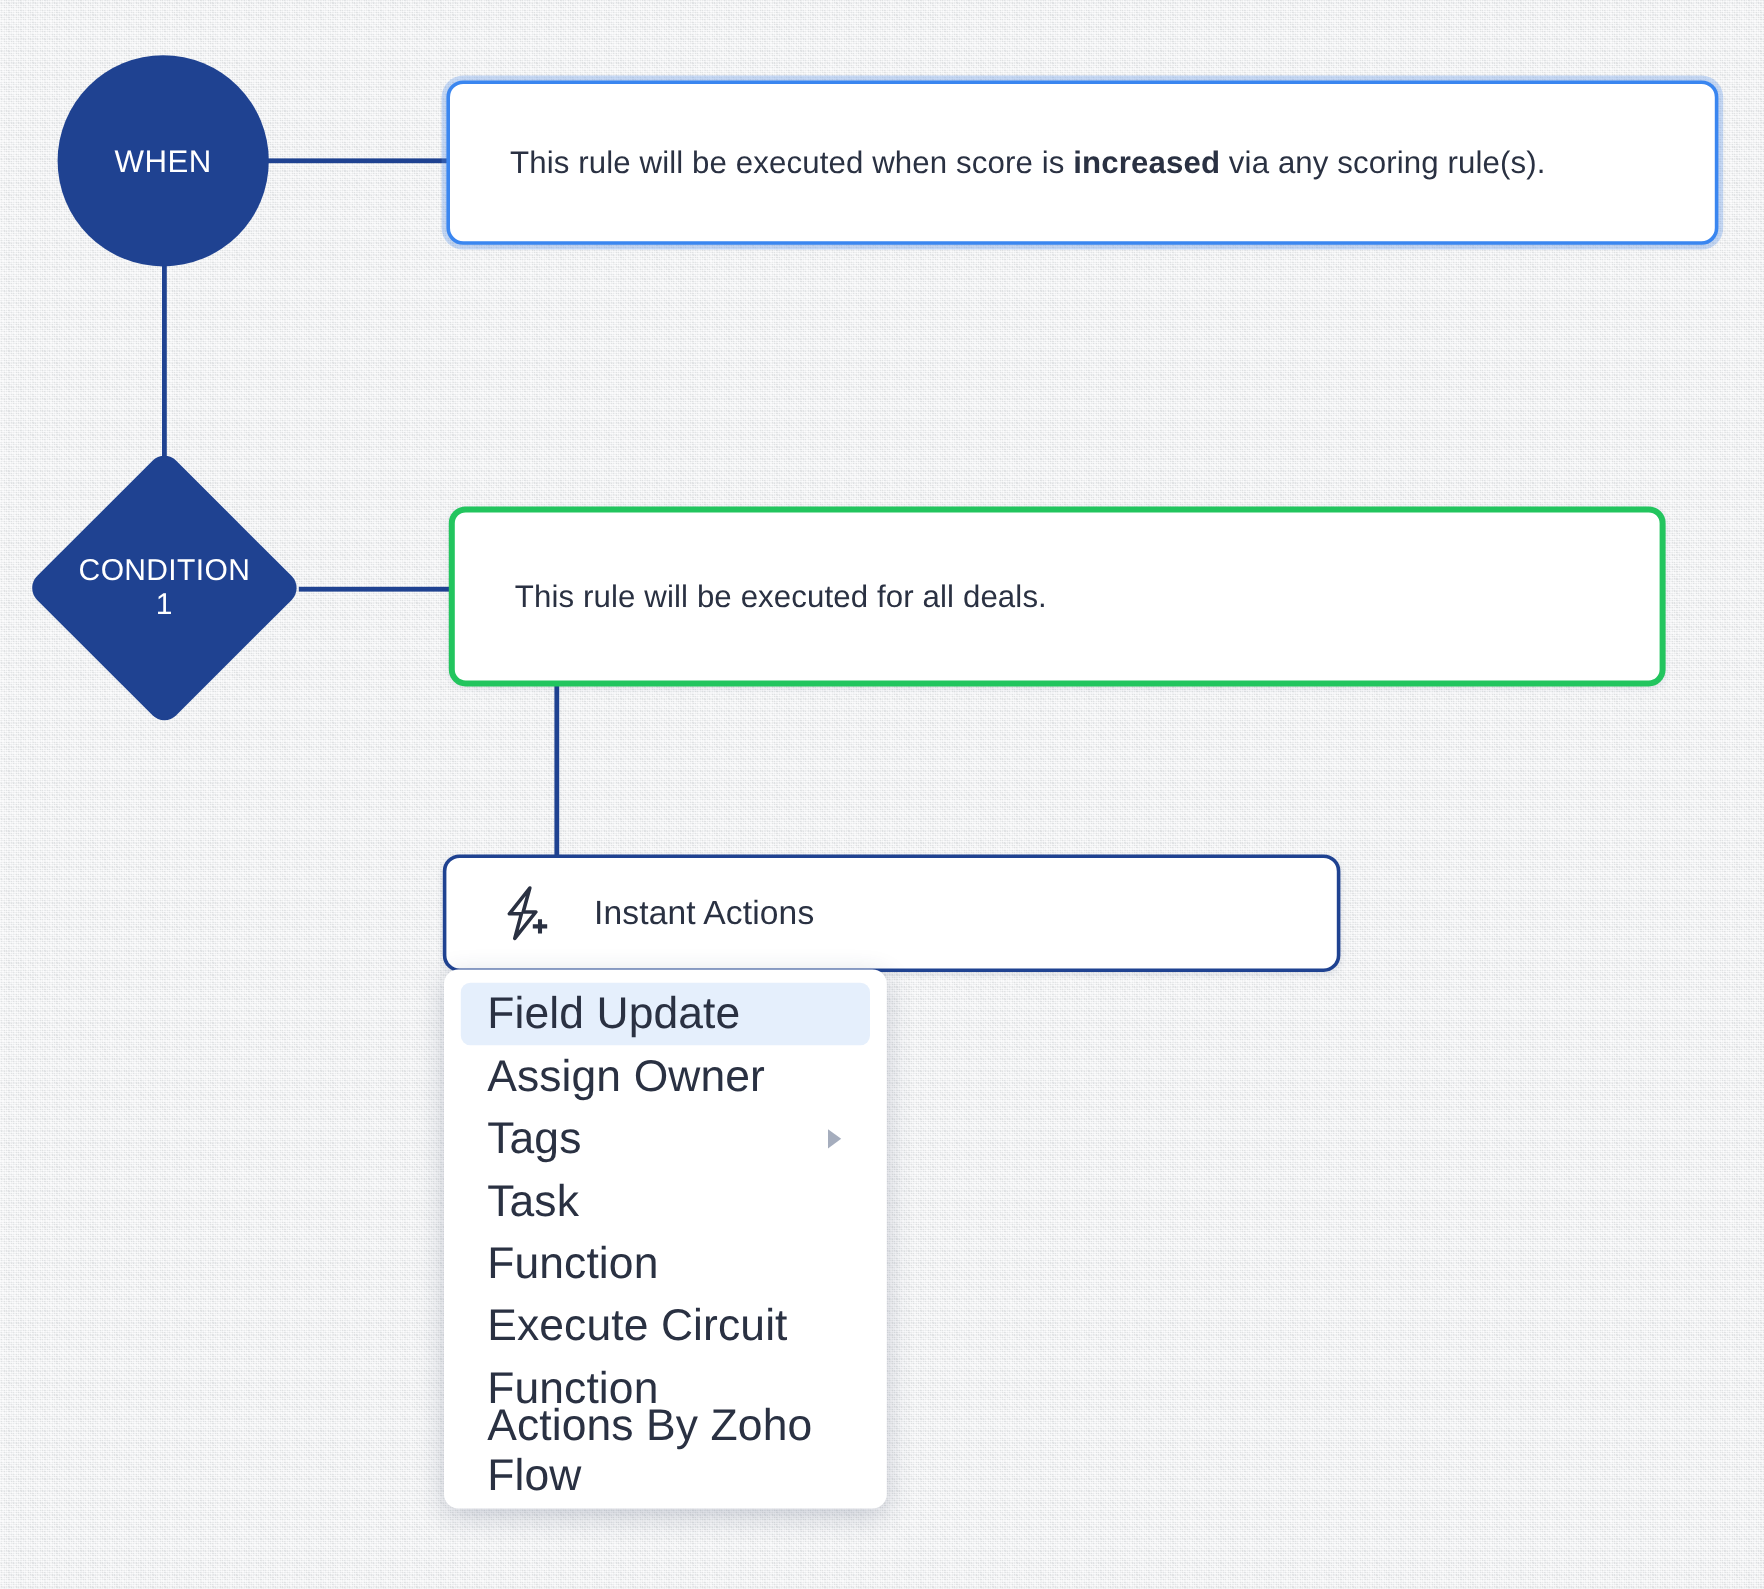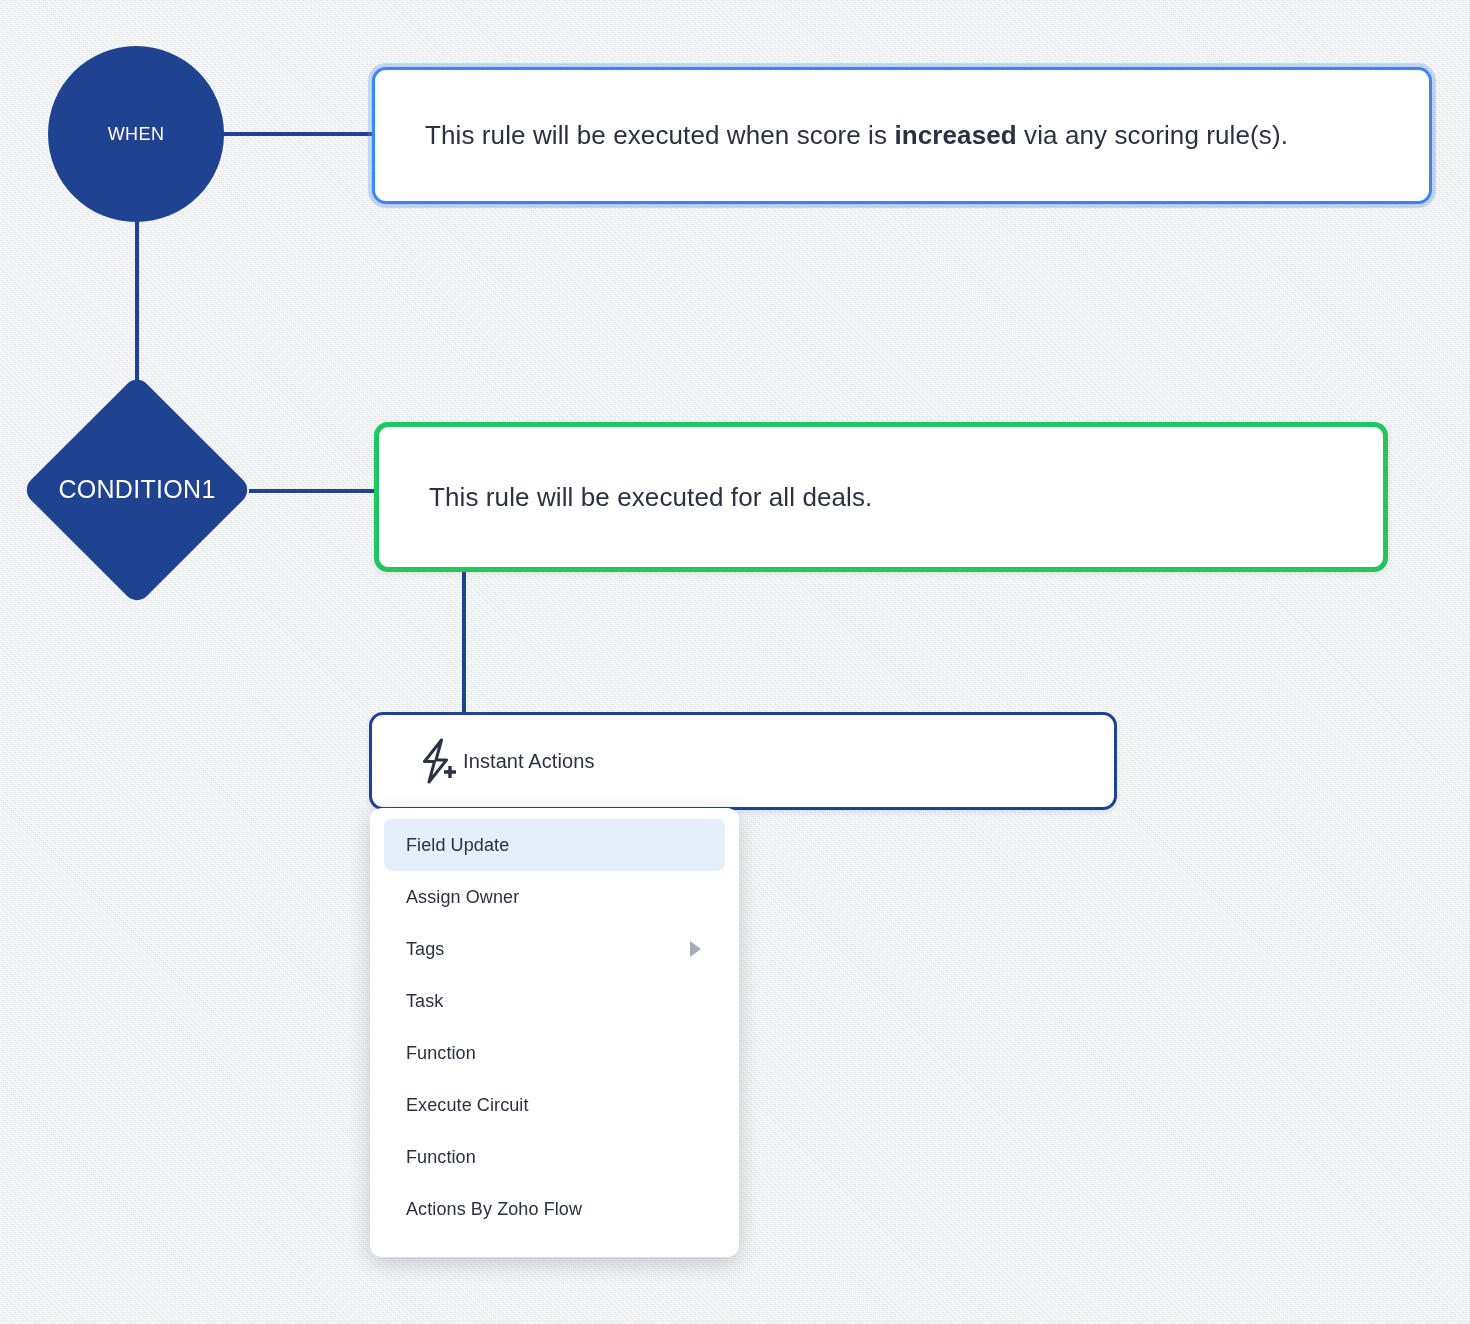--- a/index.html
+++ b/index.html
@@ -42,21 +42,21 @@
     left: 48px;
     top: 46px;
     width: 176px;
     height: 176px;
     border-radius: 50%;
     background: #1f4291;
     color: #ffffff;
     display: flex;
     align-items: center;
     justify-content: center;
-    font-size: 18px;
+    font-size: 26px;
     letter-spacing: 0.4px;
     z-index: 3;
   }
 
   
   .node-diamond-wrap {
     position: absolute;
     left: 22px;
     top: 375px;
     width: 230px;
@@ -70,20 +70,21 @@
     width: 164px;
     height: 164px;
     background: #1f4291;
     border-radius: 14px;
     transform: rotate(45deg);
   }
   .node-diamond-label {
     position: absolute;
     inset: 0;
     display: flex;
+    flex-direction: column;
     align-items: center;
     justify-content: center;
     color: #ffffff;
     font-size: 25px;
     line-height: 1.17;
     letter-spacing: 0.3px;
     text-align: center;
   }
 
   
@@ -134,21 +135,22 @@
     align-items: center;
     z-index: 4;
     box-shadow: 0 2px 5px rgba(40,60,110,0.10);
   }
   #instant-actions .ia-icon {
     margin-left: 45px;
     display: flex;
     align-items: center;
   }
   #instant-actions .ia-label {
-    font-size: 20px;
+    margin-left: 32px;
+    font-size: 28px;
     color: #2a3142;
     letter-spacing: 0.1px;
     text-align: center;
   }
 
   
   #actions-menu {
     position: absolute;
     left: 370px;
     top: 808px;
@@ -161,21 +163,21 @@
     box-sizing: border-box;
   }
   .menu-item {
     position: relative;
     height: 52px;
     margin: 0 14px;
     padding-left: 22px;
     display: flex;
     align-items: center;
     border-radius: 8px;
-    font-size: 18px;
+    font-size: 37px;
     color: #2a3142;
     letter-spacing: 0.1px;
     box-sizing: border-box;
   }
   .menu-item.is-active {
     background: #e5effc;
   }
   .submenu-arrow {
     position: absolute;
     right: 24px;

